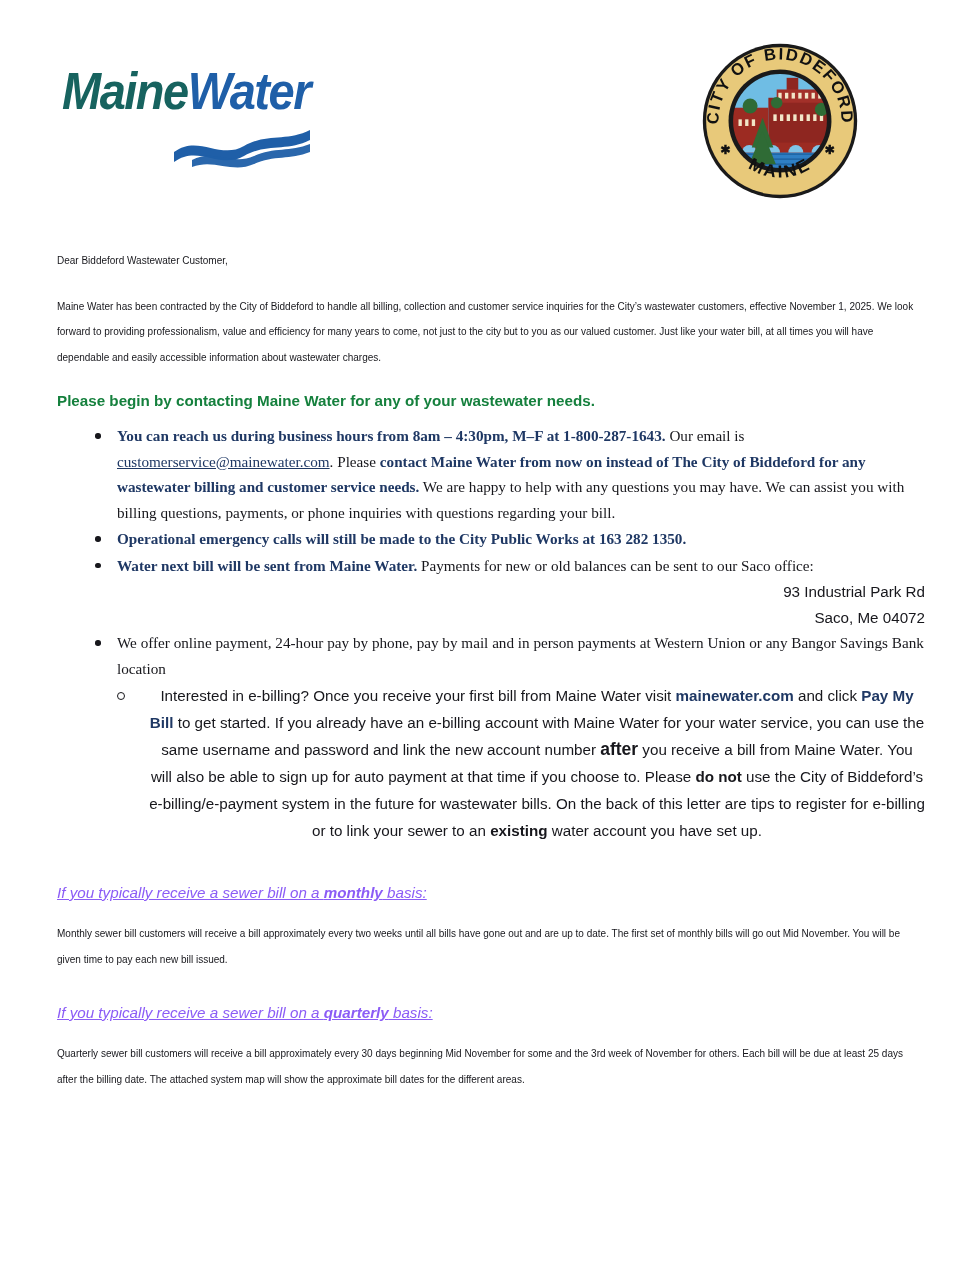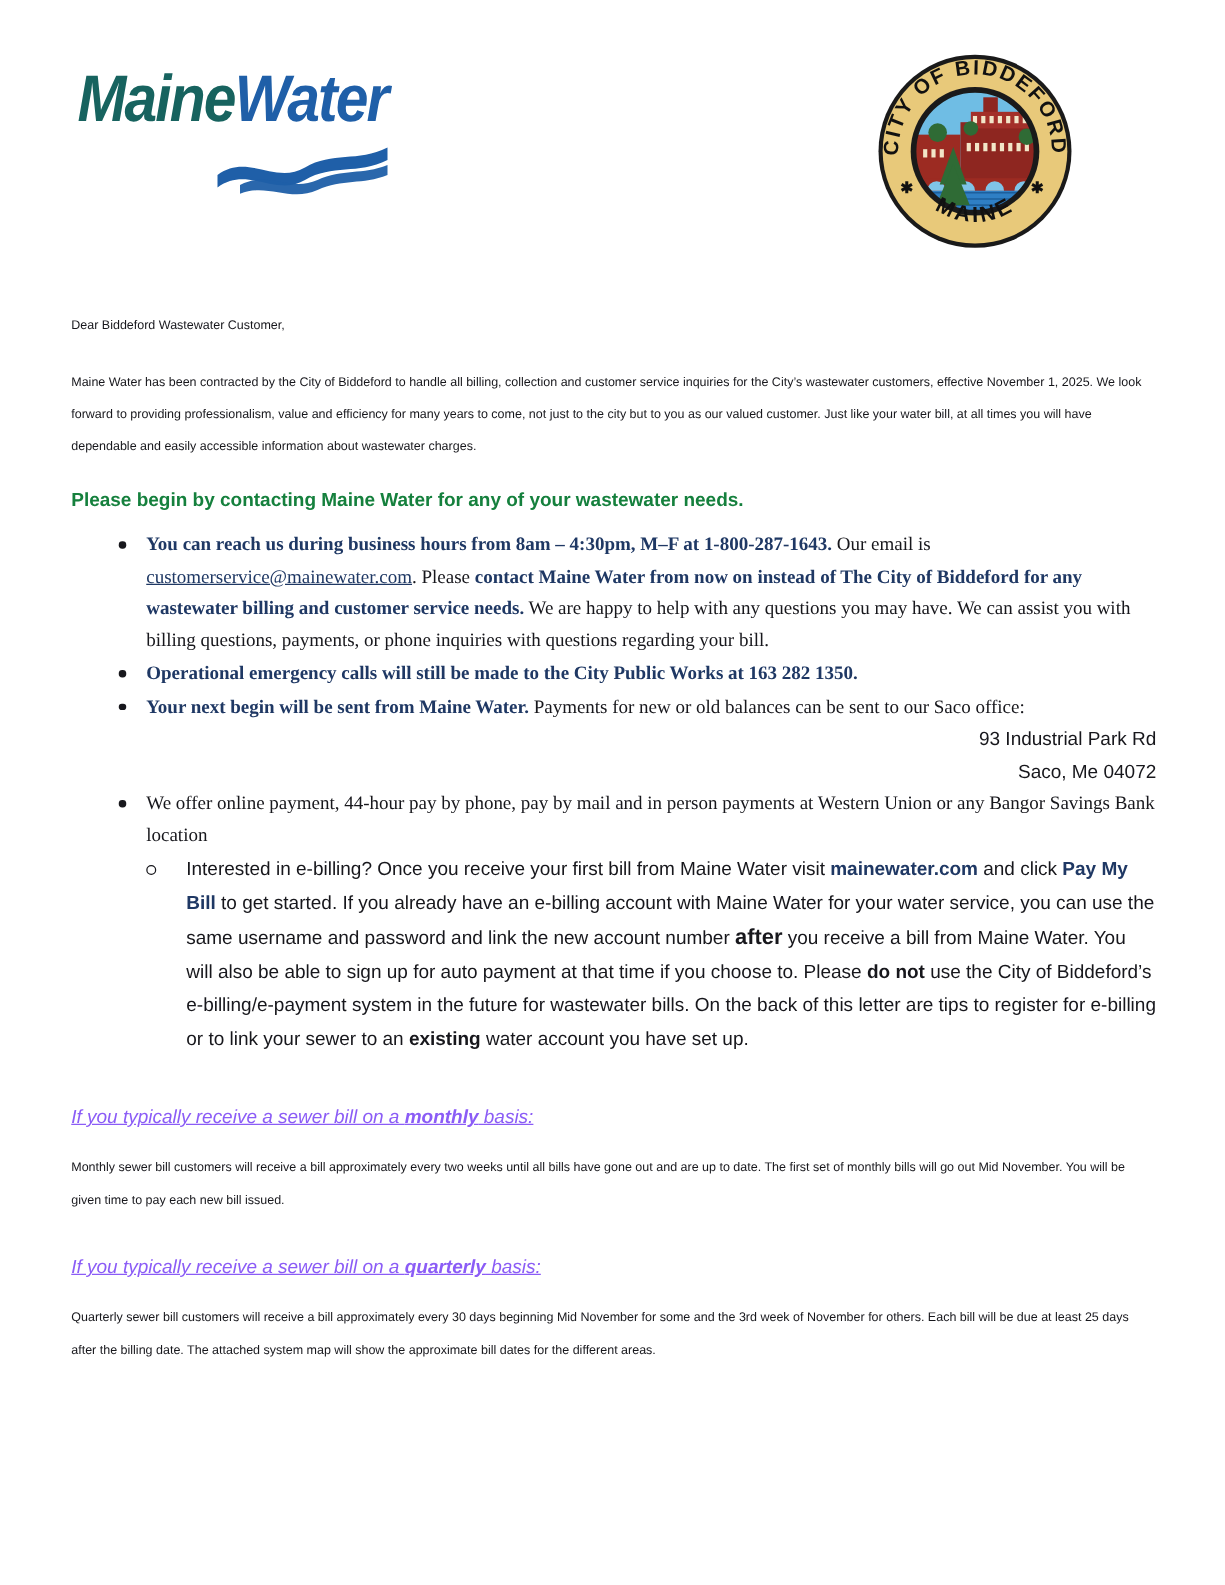--- a/index.html
+++ b/index.html
@@ -19,21 +19,21 @@
   
   .header {
     position: relative;
     height: 230px;
   }
 
   
   .logo {
     position: absolute;
     left: 62px;
-    top: 52px;
+    top: 64px;
     width: 250px;
     height: 110px;
   }
   .logo-word {
     font-style: italic;
     font-weight: bold;
     font-size: 47px;
     letter-spacing: -1.5px;
     line-height: 1;
     white-space: nowrap;
@@ -126,20 +126,21 @@
     list-style: none;
     margin: 0;
     padding: 0;
   }
   ul.subbullets > li {
     position: relative;
     padding-left: 92px;
     font-size: 15.2px;
     line-height: 27px;
     color: #17171c;
+    text-align: center;
   }
   ul.subbullets > li::before {
     content: "";
     position: absolute;
     left: 60px;
     top: 10px;
     width: 6px;
     height: 6px;
     border-radius: 50%;
     border: 1.3px solid #17171c;
@@ -276,29 +277,29 @@
   <ul class="bullets">
     <li>
       <b class="navy">You can reach us during business hours from 8am – 4:30pm, M–F at 1-800-287-1643.</b><span>  Our email is </span><a class="email-link" href="#">customerservice@mainewater.com</a><span>.  Please </span><b class="navy">contact Maine Water from now on instead of The City of Biddeford for any wastewater billing and customer service needs.</b><span>  We are happy to help with any questions you may have. We can assist you with billing questions, payments, or phone inquiries with questions regarding your bill.</span>
     </li>
 
     <li>
       <b class="navy">Operational emergency calls will still be made to the City Public Works at 163 282 1350.</b>
     </li>
 
     <li>
-      <b class="navy">Your next begin will be sent from Maine Water.</b><span> Payments for new or old balances can be sent to our Saco office:</span>
+      <b class="navy">Water next bill will be sent from Maine Water.</b><span> Payments for new or old balances can be sent to our Saco office:</span>
     </li>
   </ul>
 
   <div class="addr">93 Industrial Park Rd</div>
   <div class="addr">Saco, Me 04072</div>
 
   <ul class="bullets">
-    <li> We offer online payment, 44-hour pay by phone, pay by mail and in person payments at Western Union or any Bangor Savings Bank location</li>
+    <li> We offer online payment, 24-hour pay by phone, pay by mail and in person payments at Western Union or any Bangor Savings Bank location</li>
   </ul>
 
   <ul class="subbullets">
     <li>
       <span>Interested in e-billing? Once you receive your first bill from Maine Water visit </span><b class="navy">mainewater.com</b><span> and click </span><b class="navy">Pay My Bill</b><span> to get started. If you already have an e-billing account with Maine Water for your water service, you can use the same username and password and link the new account number </span><b class="after-word">after</b><span> you receive a bill from Maine Water. You will also be able to sign up for auto payment at that time if you choose to. Please </span><b>do not</b><span> use the City of Biddeford’s e-billing/e-payment system in the future for wastewater bills. On the back of this letter are tips to register for e-billing or to link your sewer to an </span><b>existing</b><span> water account you have set up.</span>
     </li>
   </ul>
 
   <div class="spacer-lg"></div>
 

